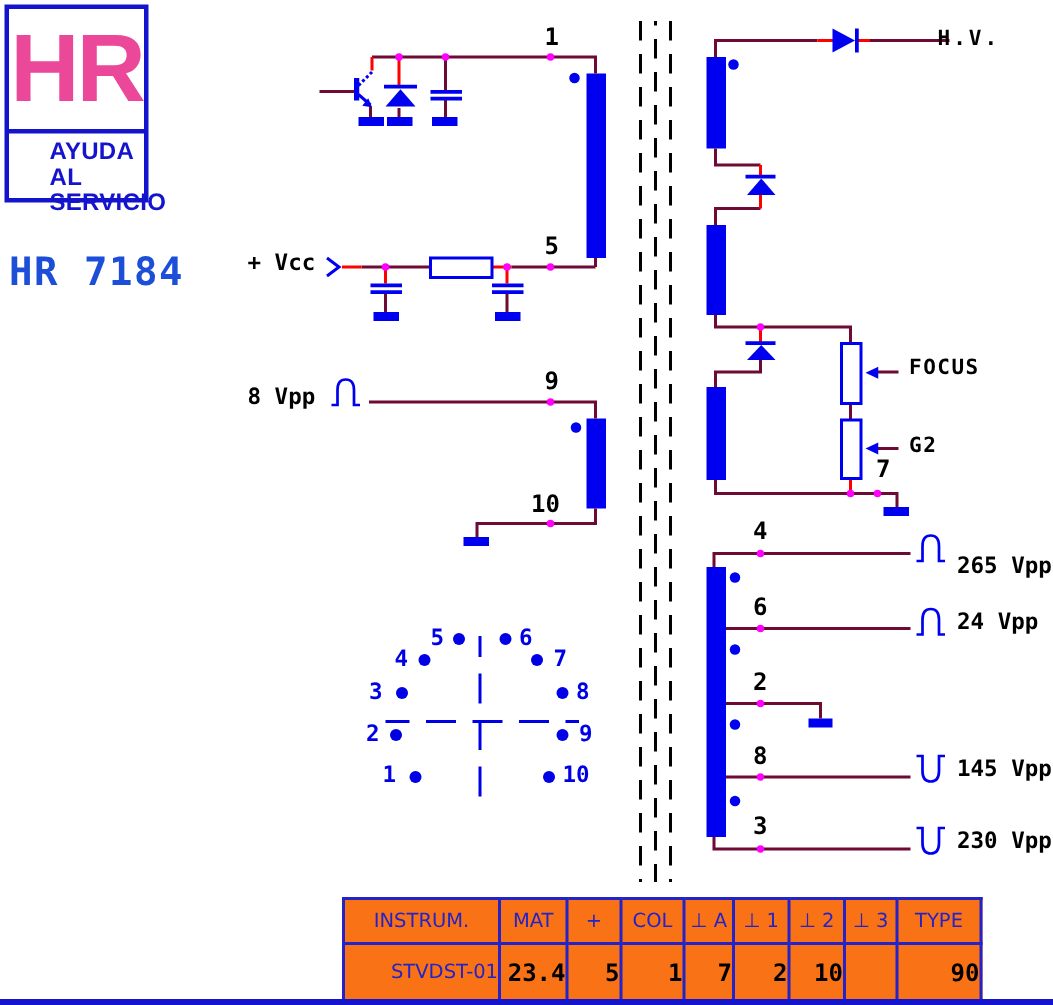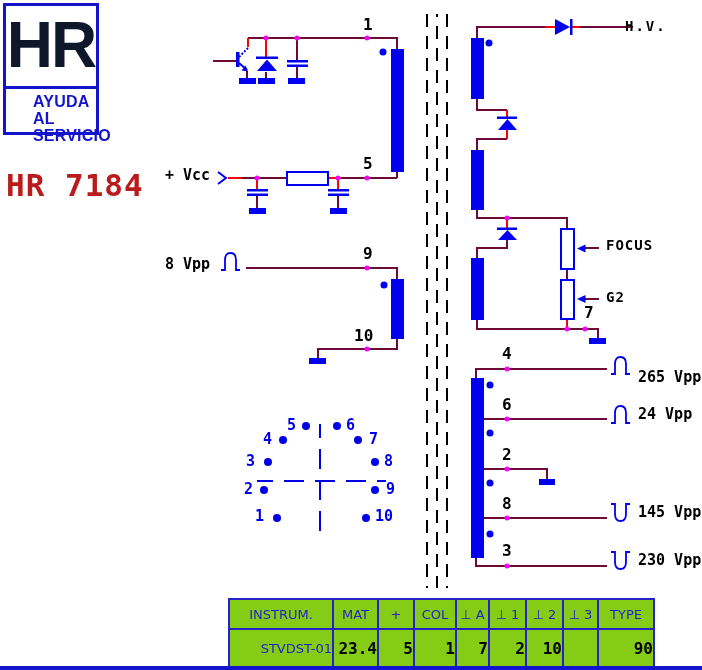--- a/index.html
+++ b/index.html
@@ -1,32 +1,32 @@
 <!DOCTYPE html>
 <html><head>
 <meta charset="utf-8">
 <style>
   html,body{margin:0;padding:0;background:#fff;}
   .canvas{position:relative;width:702px;height:670px;background:#ffffff;overflow:hidden;
           font-family:"DejaVu Sans Mono",monospace;}
   .layer{position:absolute;left:0;top:0;}
   
   .logo{position:absolute;left:3px;top:3px;width:90px;height:126px;border:3px solid #1414cc;background:#fff;}
-  .logo-hr{height:80px;border-bottom:3px solid #1414cc;color:#0f172a;
+  .logo-hr{height:80px;border-bottom:3px solid #1414cc;color:#ec4899;
            font-family:"Liberation Sans",sans-serif;font-weight:900;font-size:64px;line-height:78px;
            text-align:center;letter-spacing:-2px;}
   .logo-sub{padding-top:5px;color:#1414cc;font-family:"Liberation Sans",sans-serif;
             font-weight:bold;font-size:16px;line-height:1.05;text-align:left;padding-left:4px;letter-spacing:.2px;margin-left:23px;}
   
-  .ttl{position:absolute;left:6px;top:167px;font-size:31px;font-weight:bold;color:#b91c1c;letter-spacing:1px;}
+  .ttl{position:absolute;left:6px;top:167px;font-size:26px;font-weight:bold;color:#1d4ed8;letter-spacing:1px;}
   .lbl{position:absolute;font-weight:bold;color:#000;line-height:1;white-space:pre;}
   .f14{font-size:14px;} .f15{font-size:15px;} .f16{font-size:16px;}
   .blue{color:#0000e6;}
   
-  .spec{position:absolute;left:228px;top:598px;border-collapse:collapse;table-layout:fixed;background:#84cc16;}
+  .spec{position:absolute;left:228px;top:598px;border-collapse:collapse;table-layout:fixed;background:#f97316;}
   .spec td{border:2px solid #2323c8;text-align:center;vertical-align:middle;padding:0;overflow:hidden;}
   .spec .hd{color:#2323c8;font-family:"DejaVu Sans",sans-serif;font-size:13px;height:28px;font-weight:normal;}
   .spec .vres{height:36px;text-align:right;}
   .spec .txt{color:#2323c8;font-family:"DejaVu Sans",sans-serif;font-size:13px;}
   .spec .num{color:#000;font-family:"DejaVu Sans Mono",monospace;font-weight:bold;font-size:16px;}
   .bottom-rule{position:absolute;left:0;top:666px;width:702px;height:4px;background:#1414cc;}
 </style>
 </head>
 <body>
 

